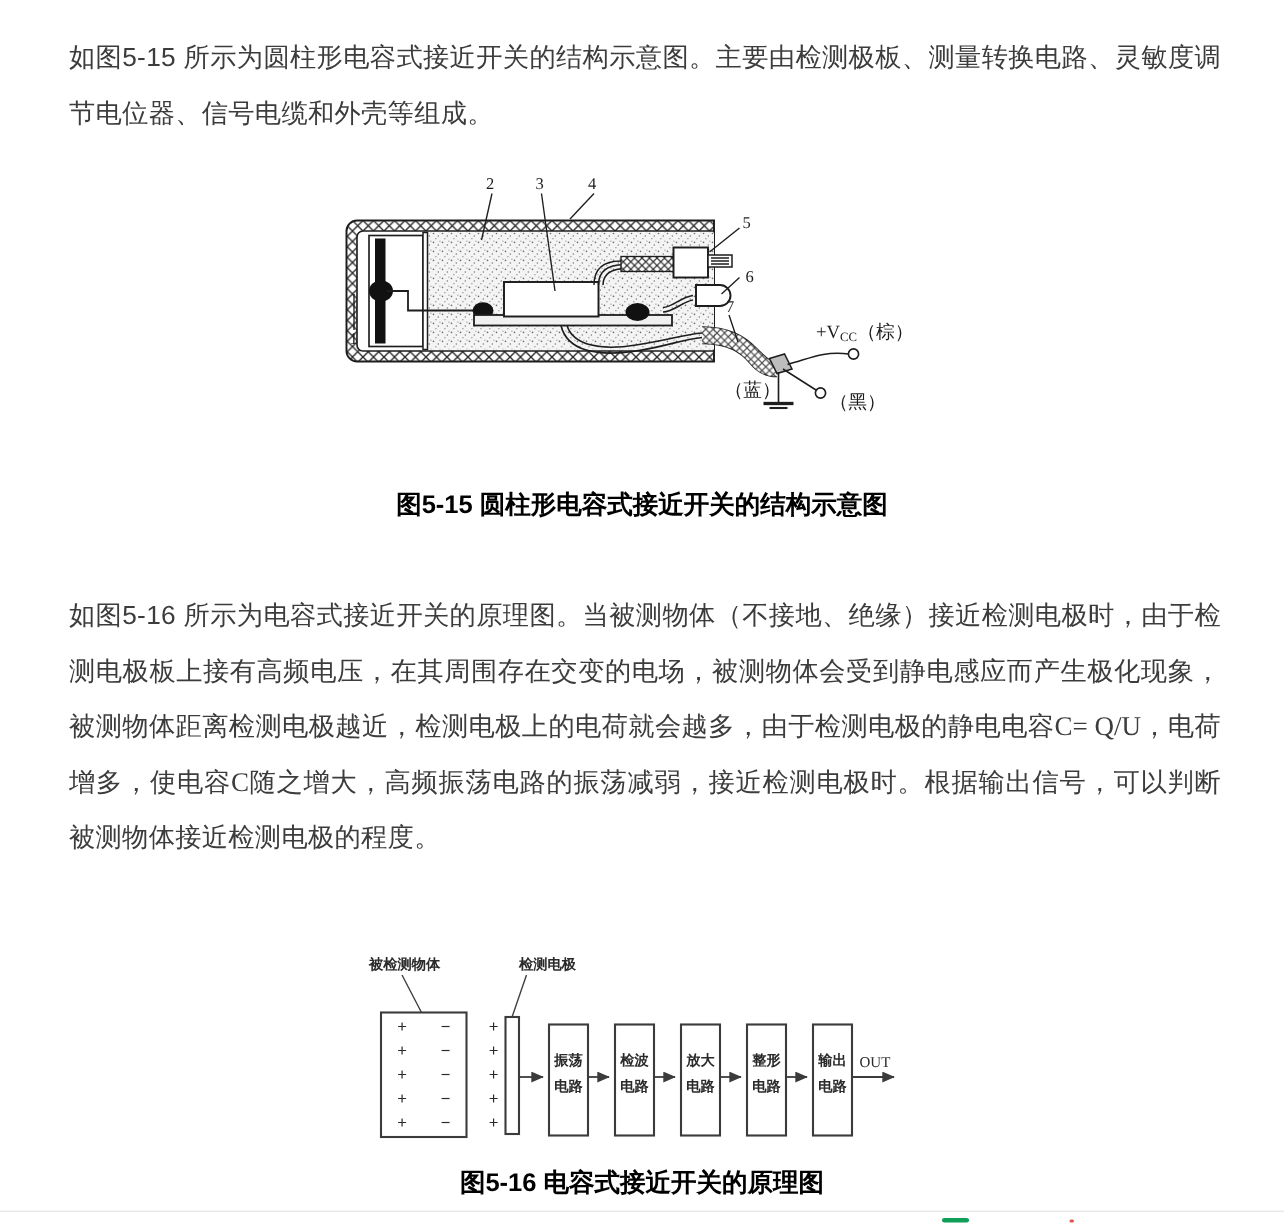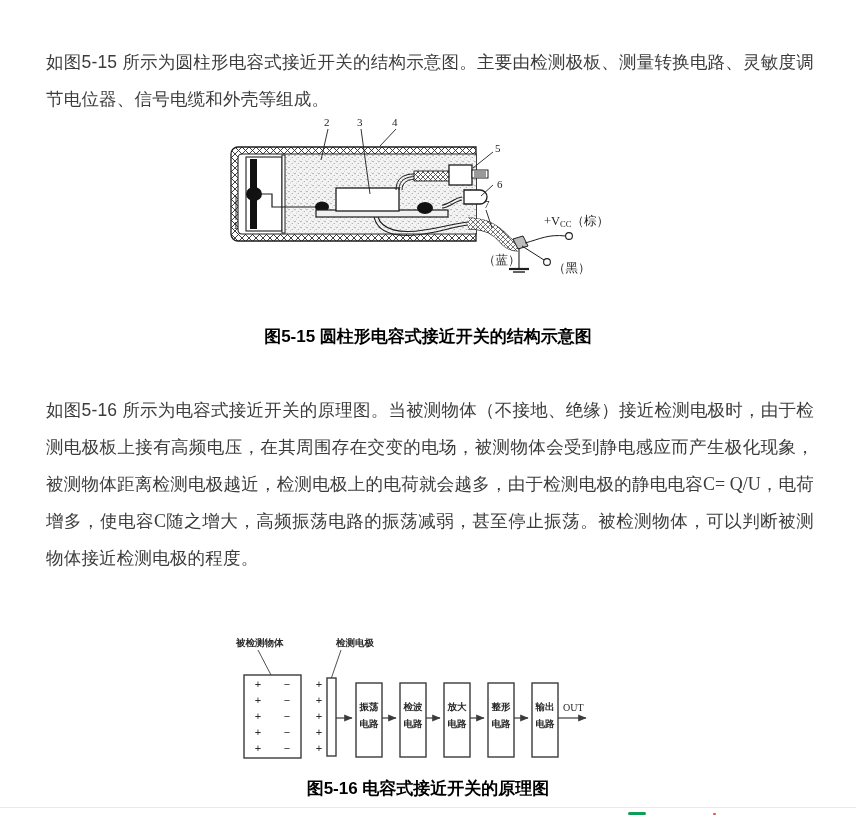--- a/index.html
+++ b/index.html
@@ -31,21 +31,21 @@
     color: #3c3c3c;
     letter-spacing: 0.2px;
     text-align: justify;
     text-justify: inter-ideograph;
   }
   .para .fml {
     font-family: "Liberation Serif", "DejaVu Serif", serif;
     font-size: 18px;
     letter-spacing: 0;
   }
-  #para1 { top: 20px; margin-top: 24px; }
+  #para1 { top: 20px; }
   #para2 { top: 392px; }
 
   
   .caption {
     position: absolute;
     width: 856px;
     text-align: center;
     font-size: 17px;
     color: #000000;
     font-weight: 600;
@@ -74,21 +74,21 @@
     font-size: 10.5px;
     font-weight: bold;
     color: #2c2c2c;
     line-height: 14px;
     letter-spacing: 0.2px;
   }
 
   
   #fig2 {
     position: absolute;
-    left: 214px;
+    left: 224px;
     top: 628px;
     width: 400px;
     height: 140px;
   }
   #fig2 svg { display: block; }
 
   
   #bottomstrip {
     position: absolute;
     left: 0;
@@ -231,21 +231,21 @@
       <text x="255" y="152" font-family="Liberation Serif, serif" font-size="12.5" fill="#1d1d1d">（蓝）</text>
       <text x="325" y="160" font-family="Liberation Serif, serif" font-size="12.5" fill="#1d1d1d">（黑）</text>
     </svg>
   </div>
 
   <div class="fig1legend">
   </div>
 
   <div class="caption" id="cap1">图5-15 圆柱形电容式接近开关的结构示意图</div>
 
-  <div class="para" id="para2"><span>如图5-16 所示为电容式接近开关的原理图。当被测物体（不接地、绝缘）接近检测电极时，由于检测电极板上接有高频电压，在其周围存在交变的电场，被测物体会受到静电感应而产生极化现象，被测物体距离检测电极越近，检测电极上的电荷就会越多，由于检测电极的静电电容</span><span class="fml">C= Q/U</span><span>，电荷增多，使电容</span><span class="fml">C</span><span>随之增大，高频振荡电路的振荡减弱，甚至停止振荡。被检测物体，可以判断被测物体接近检测电极的程度。</span></div>
+  <div class="para" id="para2"><span>如图5-16 所示为电容式接近开关的原理图。当被测物体（不接地、绝缘）接近检测电极时，由于检测电极板上接有高频电压，在其周围存在交变的电场，被测物体会受到静电感应而产生极化现象，被测物体距离检测电极越近，检测电极上的电荷就会越多，由于检测电极的静电电容</span><span class="fml">C= Q/U</span><span>，电荷增多，使电容</span><span class="fml">C</span><span>随之增大，高频振荡电路的振荡减弱，接近检测电极时。根据输出信号，可以判断被测物体接近检测电极的程度。</span></div>
 
   <div id="fig2">
     <svg width="400" height="140" viewBox="0 0 400 140" xmlns="http://www.w3.org/2000/svg">
       <defs>
         <marker id="arrow2" markerWidth="7" markerHeight="7" refX="6.5" refY="3" orient="auto">
           <path d="M0,0 L7,3 L0,6 Z" fill="#3b3b3b"></path>
         </marker>
       </defs>
 
       <text x="22" y="18" font-family="Liberation Sans, sans-serif" font-size="9.5" font-weight="bold" fill="#2a2a2a">被检测物体</text>

